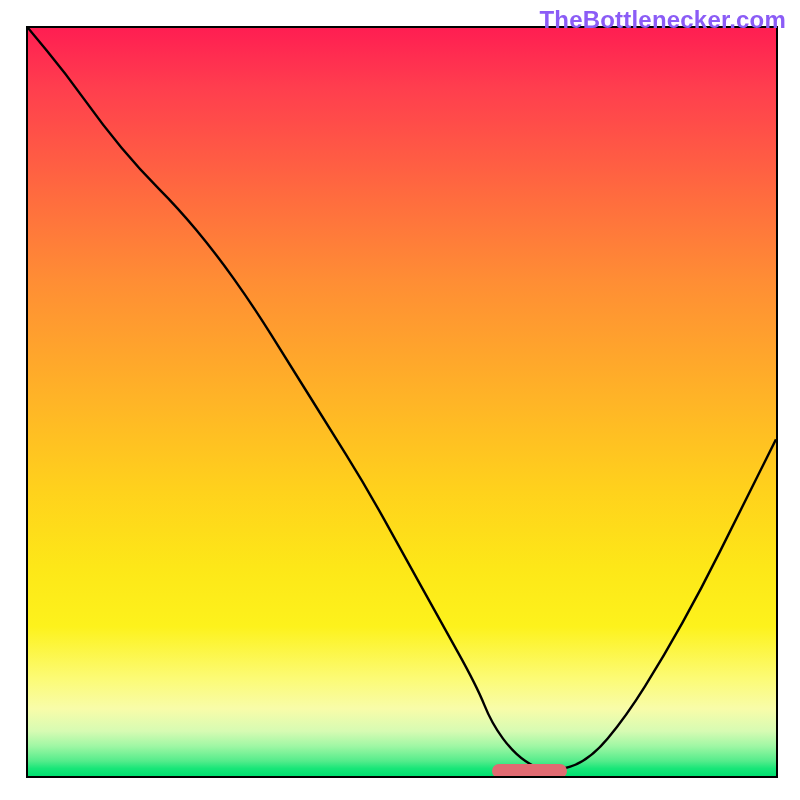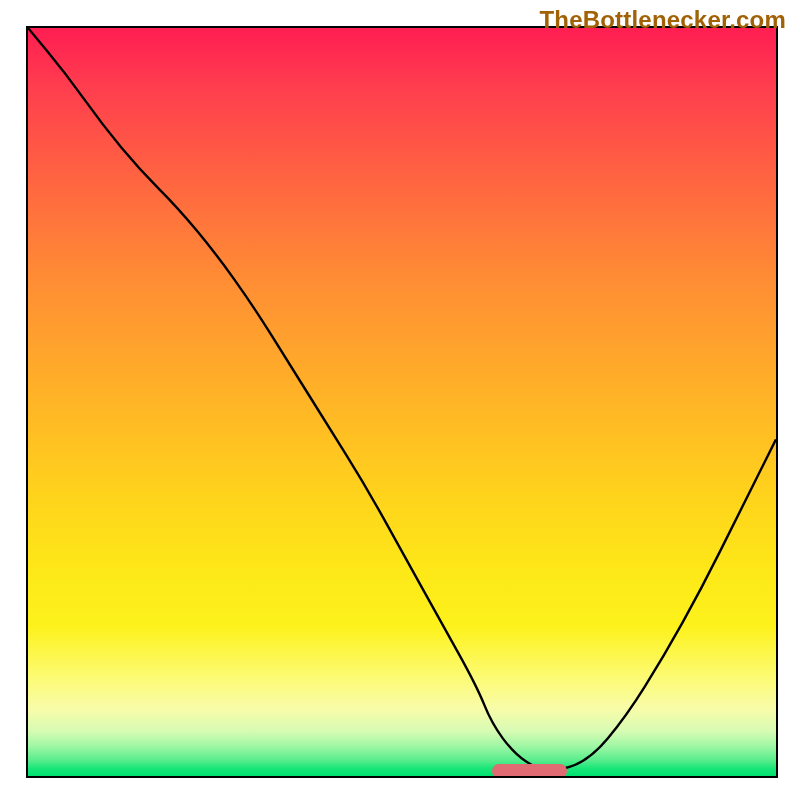--- a/index.html
+++ b/index.html
@@ -15,21 +15,21 @@
     position: relative;
     width: 800px;
     height: 800px;
   }
   .watermark {
     position: absolute;
     top: 6px;
     right: 14px;
     font-size: 24px;
     font-weight: bold;
-    color: #a16207;
+    color: #8b5cf6;
     letter-spacing: 0.2px;
     z-index: 10;
   }
   .plot {
     position: absolute;
     left: 26px;
     top: 26px;
     width: 748px;
     height: 748px;
     border: 2px solid #000;

